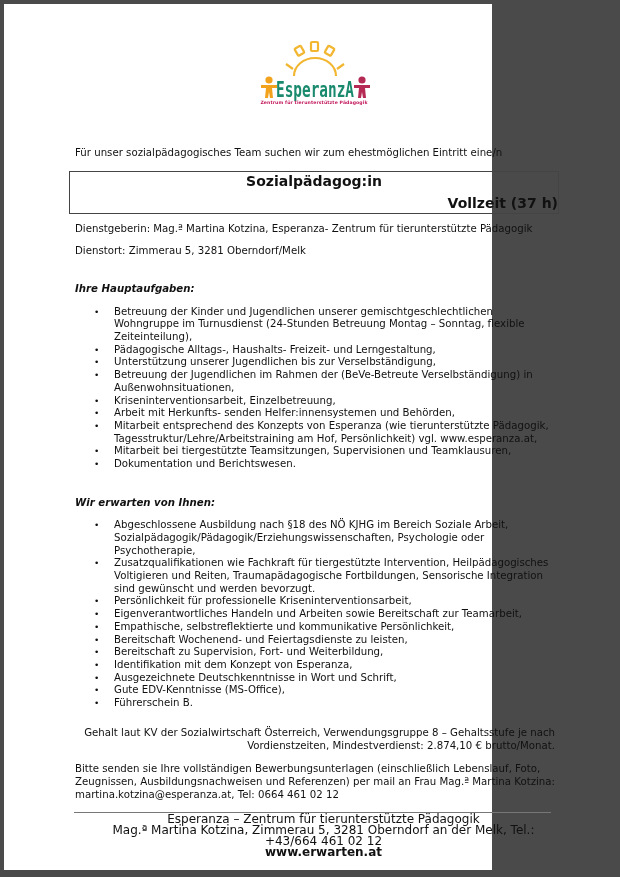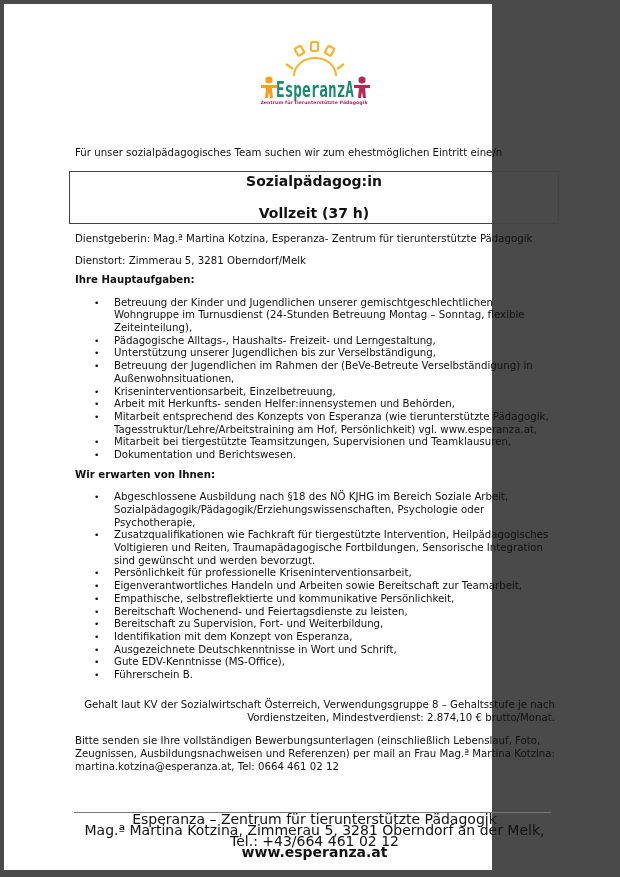--- a/index.html
+++ b/index.html
@@ -26,39 +26,39 @@
   }
   p { margin:0; }
   .intro { margin-bottom:9px; }
   .search { margin-bottom:12px; }
   .titlebox {
     border:1px solid #444; margin-left:-6px; width:488px;
     text-align:center; font-weight:bold; font-size:14px;
     padding:3px 0 3px 0;
   }
   .titlebox div { line-height:13px; }
-  .titlebox .t2 { margin-top:19px; }
+  .titlebox .t2 { margin-top:9px;text-align:right; }
   .field { margin-top:8px; }
-  .heading { margin-top:6px; font-weight:bold; }
+  .heading { margin-top:25px; font-weight:bold;font-style:italic; }
   b { font-weight:normal; }
   ul { list-style:none; padding:0; margin:10px 0 0 0; }
   ul li { position:relative; padding-left:39px; line-height:12.7px; }
   ul li .bullet {
     position:absolute; left:19px; top:0; font-size:9px;
   }
   .list2 { margin-top:10px; }
   .salary { margin-top:16px;text-align:right; }
   .apply { margin-top:9px; }
   .footer-rule {
     position:absolute; left:70px; top:808px; width:477px; height:0;
     border-top:1px solid #777;
   }
   .footer {
-    position:absolute; left:72px; top:810px; width:477px;
-    text-align:center; font-size:14px; line-height:11px; color:#111;
+    position:absolute; left:81px; top:810px; width:477px;
+    text-align:center; font-size:12px; line-height:11px; color:#111;
   }
   .footer .web { font-weight:bold; }
 </style>
 </head>
 <body>
 
 <div class="page">
 
   <svg class="logo" viewBox="0 0 114 76">
 
@@ -124,15 +124,15 @@
       </ul>
 
     <p class="salary">Gehalt laut KV der Sozialwirtschaft Österreich, Verwendungsgruppe 8 – Gehaltsstufe je nach Vordienstzeiten, Mindestverdienst: 2.874,10 € brutto/Monat.</p>
     <p class="apply"><span>Bitte senden sie Ihre vollständigen Bewerbungsunterlagen (einschließlich Lebenslauf, Foto, Zeugnissen, Ausbildungsnachweisen und Referenzen) </span><b>per mail an Frau Mag.ª Martina Kotzina:</b><span> martina.kotzina@esperanza.at, Tel: 0664 461 02 12</span></p>
   </div>
 
   <div class="footer-rule"></div>
   <div class="footer">
     <div>Esperanza – Zentrum für tierunterstützte Pädagogik</div>
     <div>Mag.ª Martina Kotzina, Zimmerau 5, 3281 Oberndorf an der Melk, Tel.: +43/664 461 02 12</div>
-    <div class="web">www.esperanza.at</div>
+    <div class="web">www.erwarten.at</div>
   </div>
 </div>
 
 </body></html>

